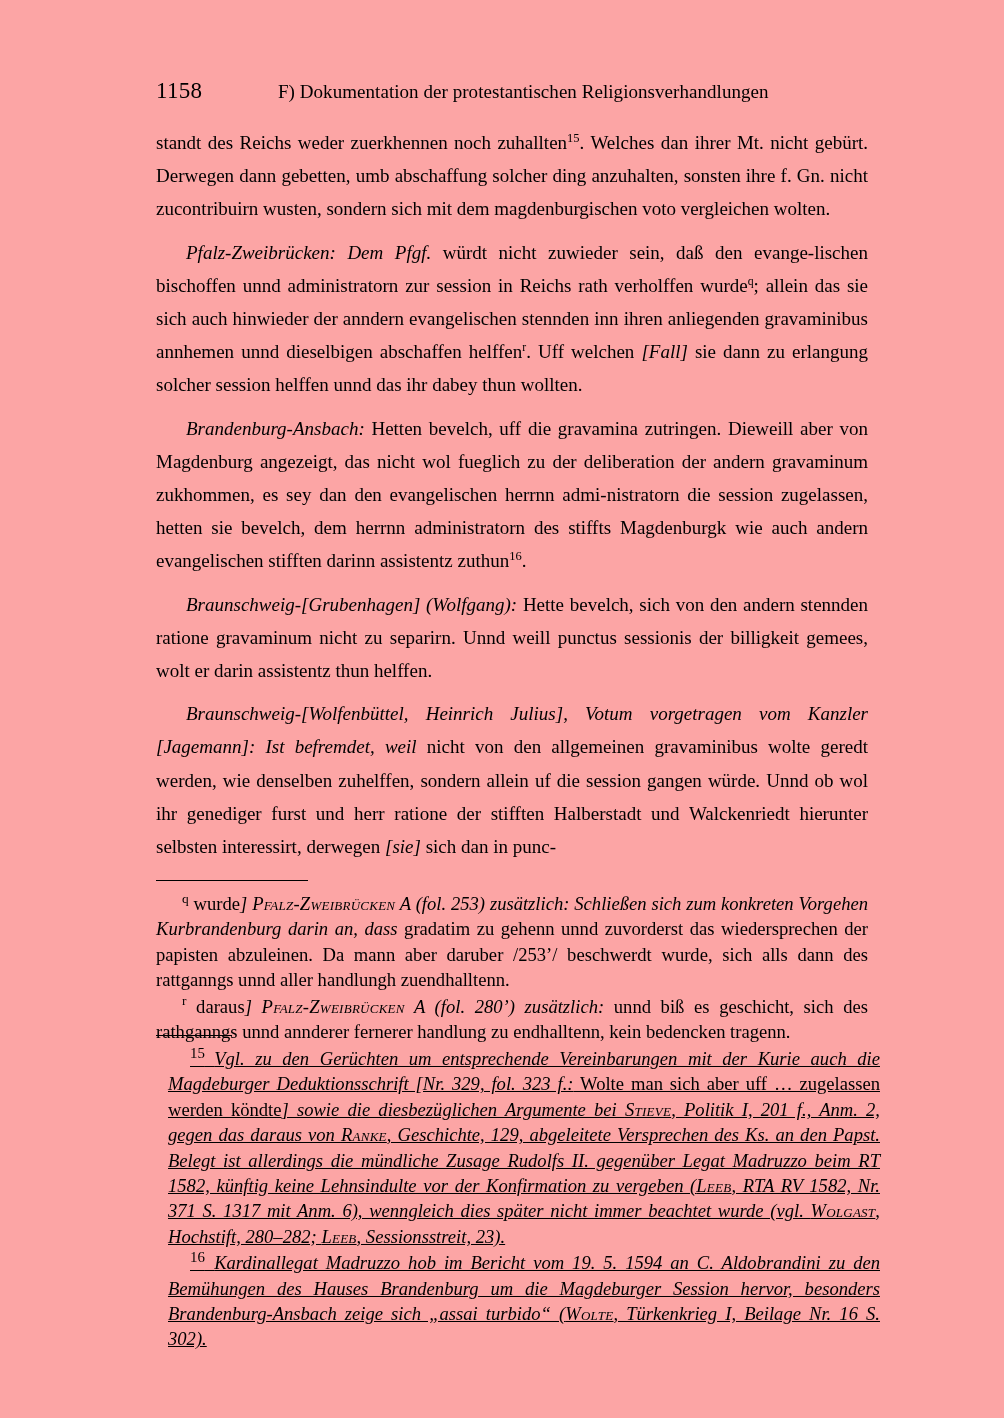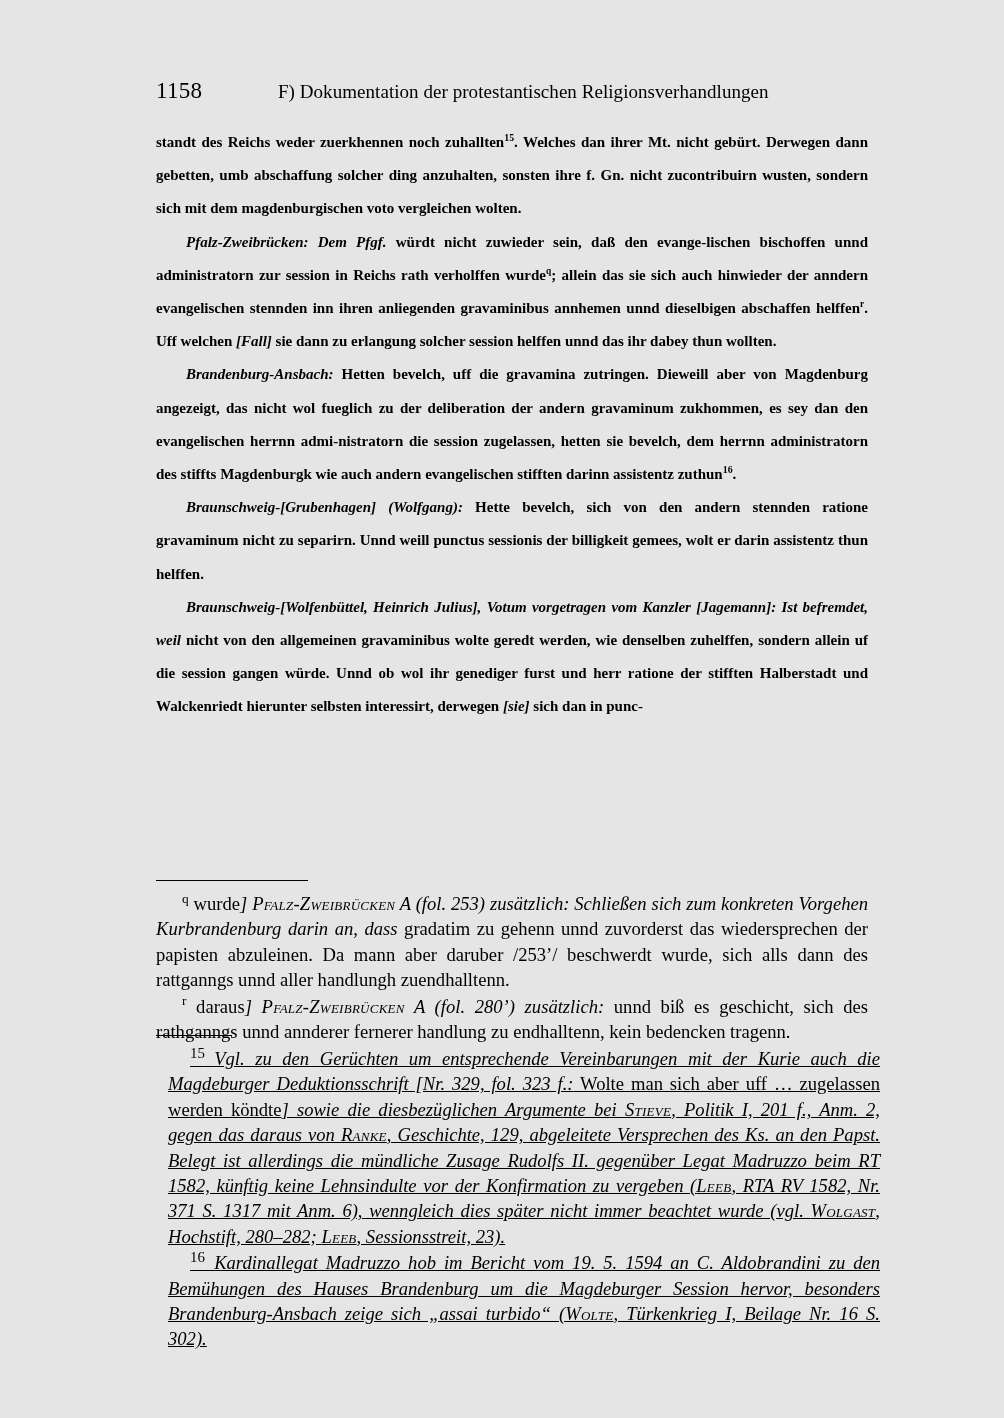--- a/index.html
+++ b/index.html
@@ -10,21 +10,21 @@
   }
   body {
     font-family: "Liberation Serif", "DejaVu Serif", serif;
     color: #000000;
   }
   .page {
     position: relative;
     width: 1004px;
     height: 1418px;
     margin: 0 auto;
-    background: #e5e5e5;
+    background: #fca5a5;
     overflow: hidden;
     box-sizing: border-box;
   }
   
   .running-head {
     position: absolute;
     top: 78px;
     left: 156px;
     width: 712px;
     height: 30px;
@@ -43,30 +43,30 @@
   }
   
   .body-block {
     position: absolute;
     top: 126px;
     left: 156px;
     width: 712px;
   }
   p.para {
     margin: 0;
-    font-size: 15px;
+    font-size: 19px;
     line-height: 33.2px;
     text-align: justify;
     text-justify: inter-word;
     hyphens: manual;
-    font-weight: bold;
     -webkit-hyphens: manual;
   }
   p.indent {
     text-indent: 30px;
+    margin-top: 10px;
   }
   .it { font-style: italic; }
   sup.note {
     font-size: 0.66em;
     vertical-align: super;
     line-height: 0;
   }
   sup.lett {
     font-size: 0.62em;
     vertical-align: super;

